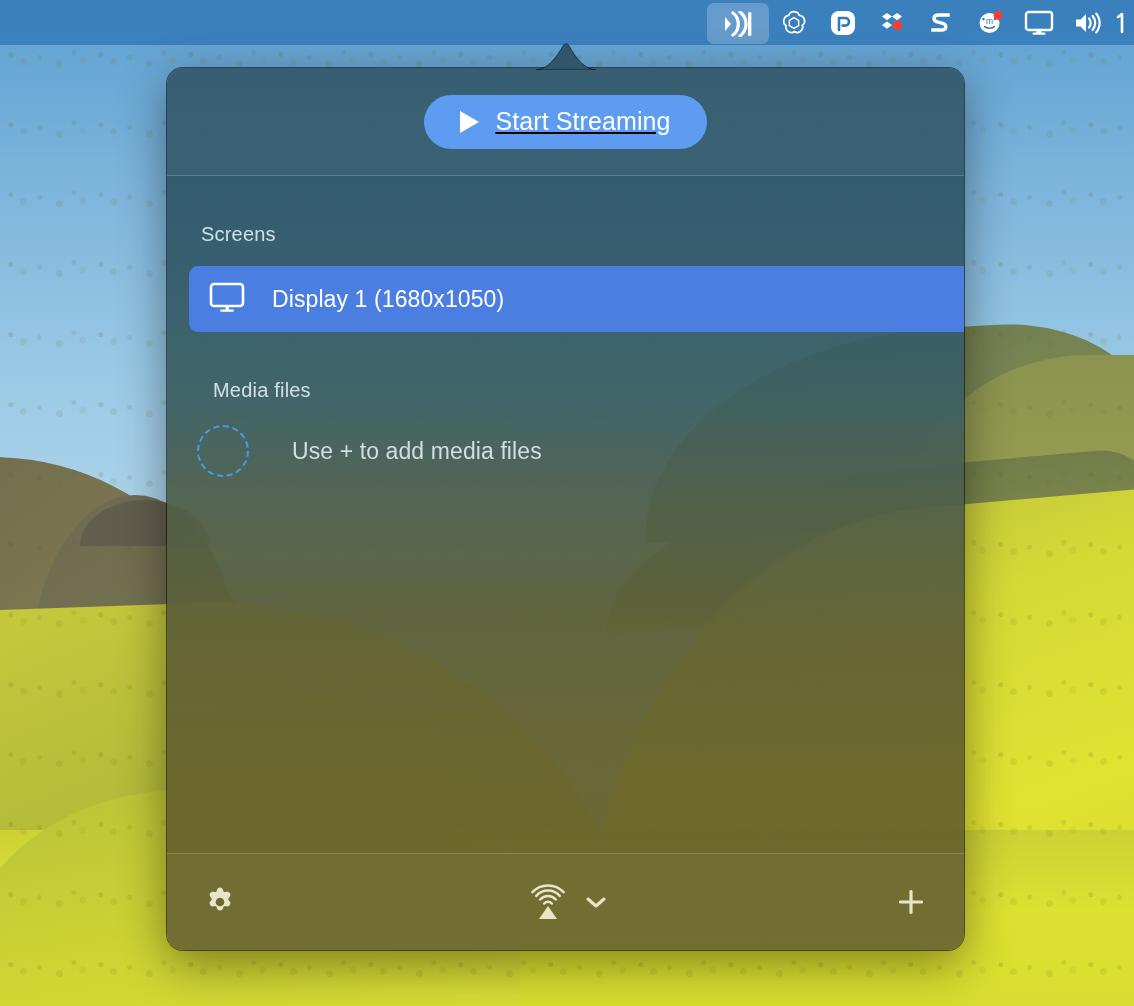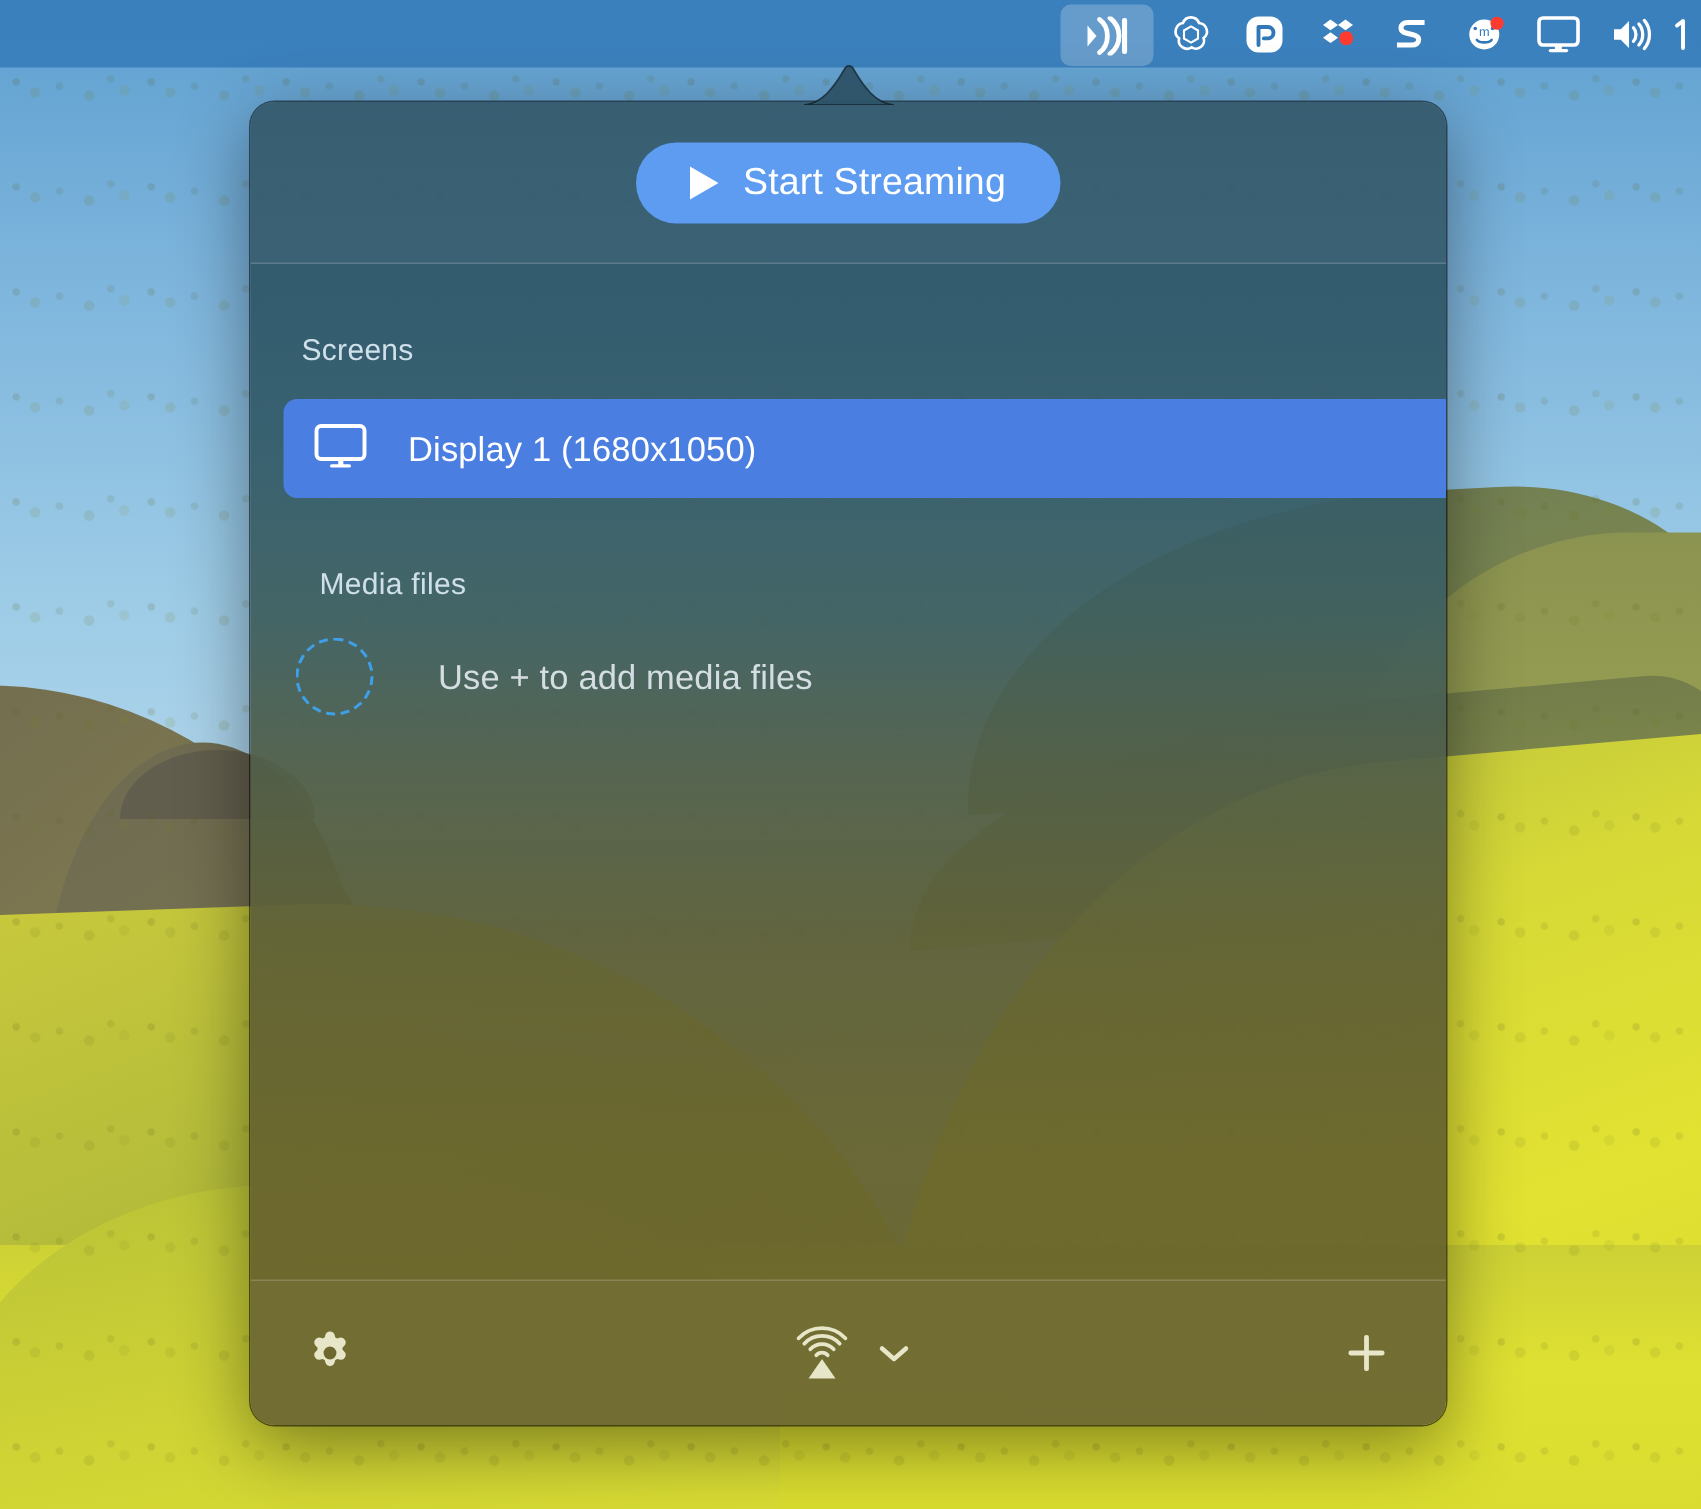--- a/index.html
+++ b/index.html
@@ -171,21 +171,21 @@
     width: 60px; height: 30px;
     z-index: 61;
   }
   #popover-arrow svg { display: block; }
 
   .pop-header {
     position: absolute;
     left: 0; top: 0; width: 797px; height: 107px;
     background: rgba(255,255,255,.045);
     border-bottom: 1px solid rgba(255,255,255,.17);
-    display: flex; align-items: center; justify-content: center;
+    display: flex; align-items: center; justify-content: center; text-decoration: underline;
   }
   #start-streaming-button {
     display: inline-flex;
     align-items: center;
     gap: 16px;
     background: #5d9cf0;
     border: none;
     border-radius: 27px;
     height: 54px;
     padding: 0 36px;

